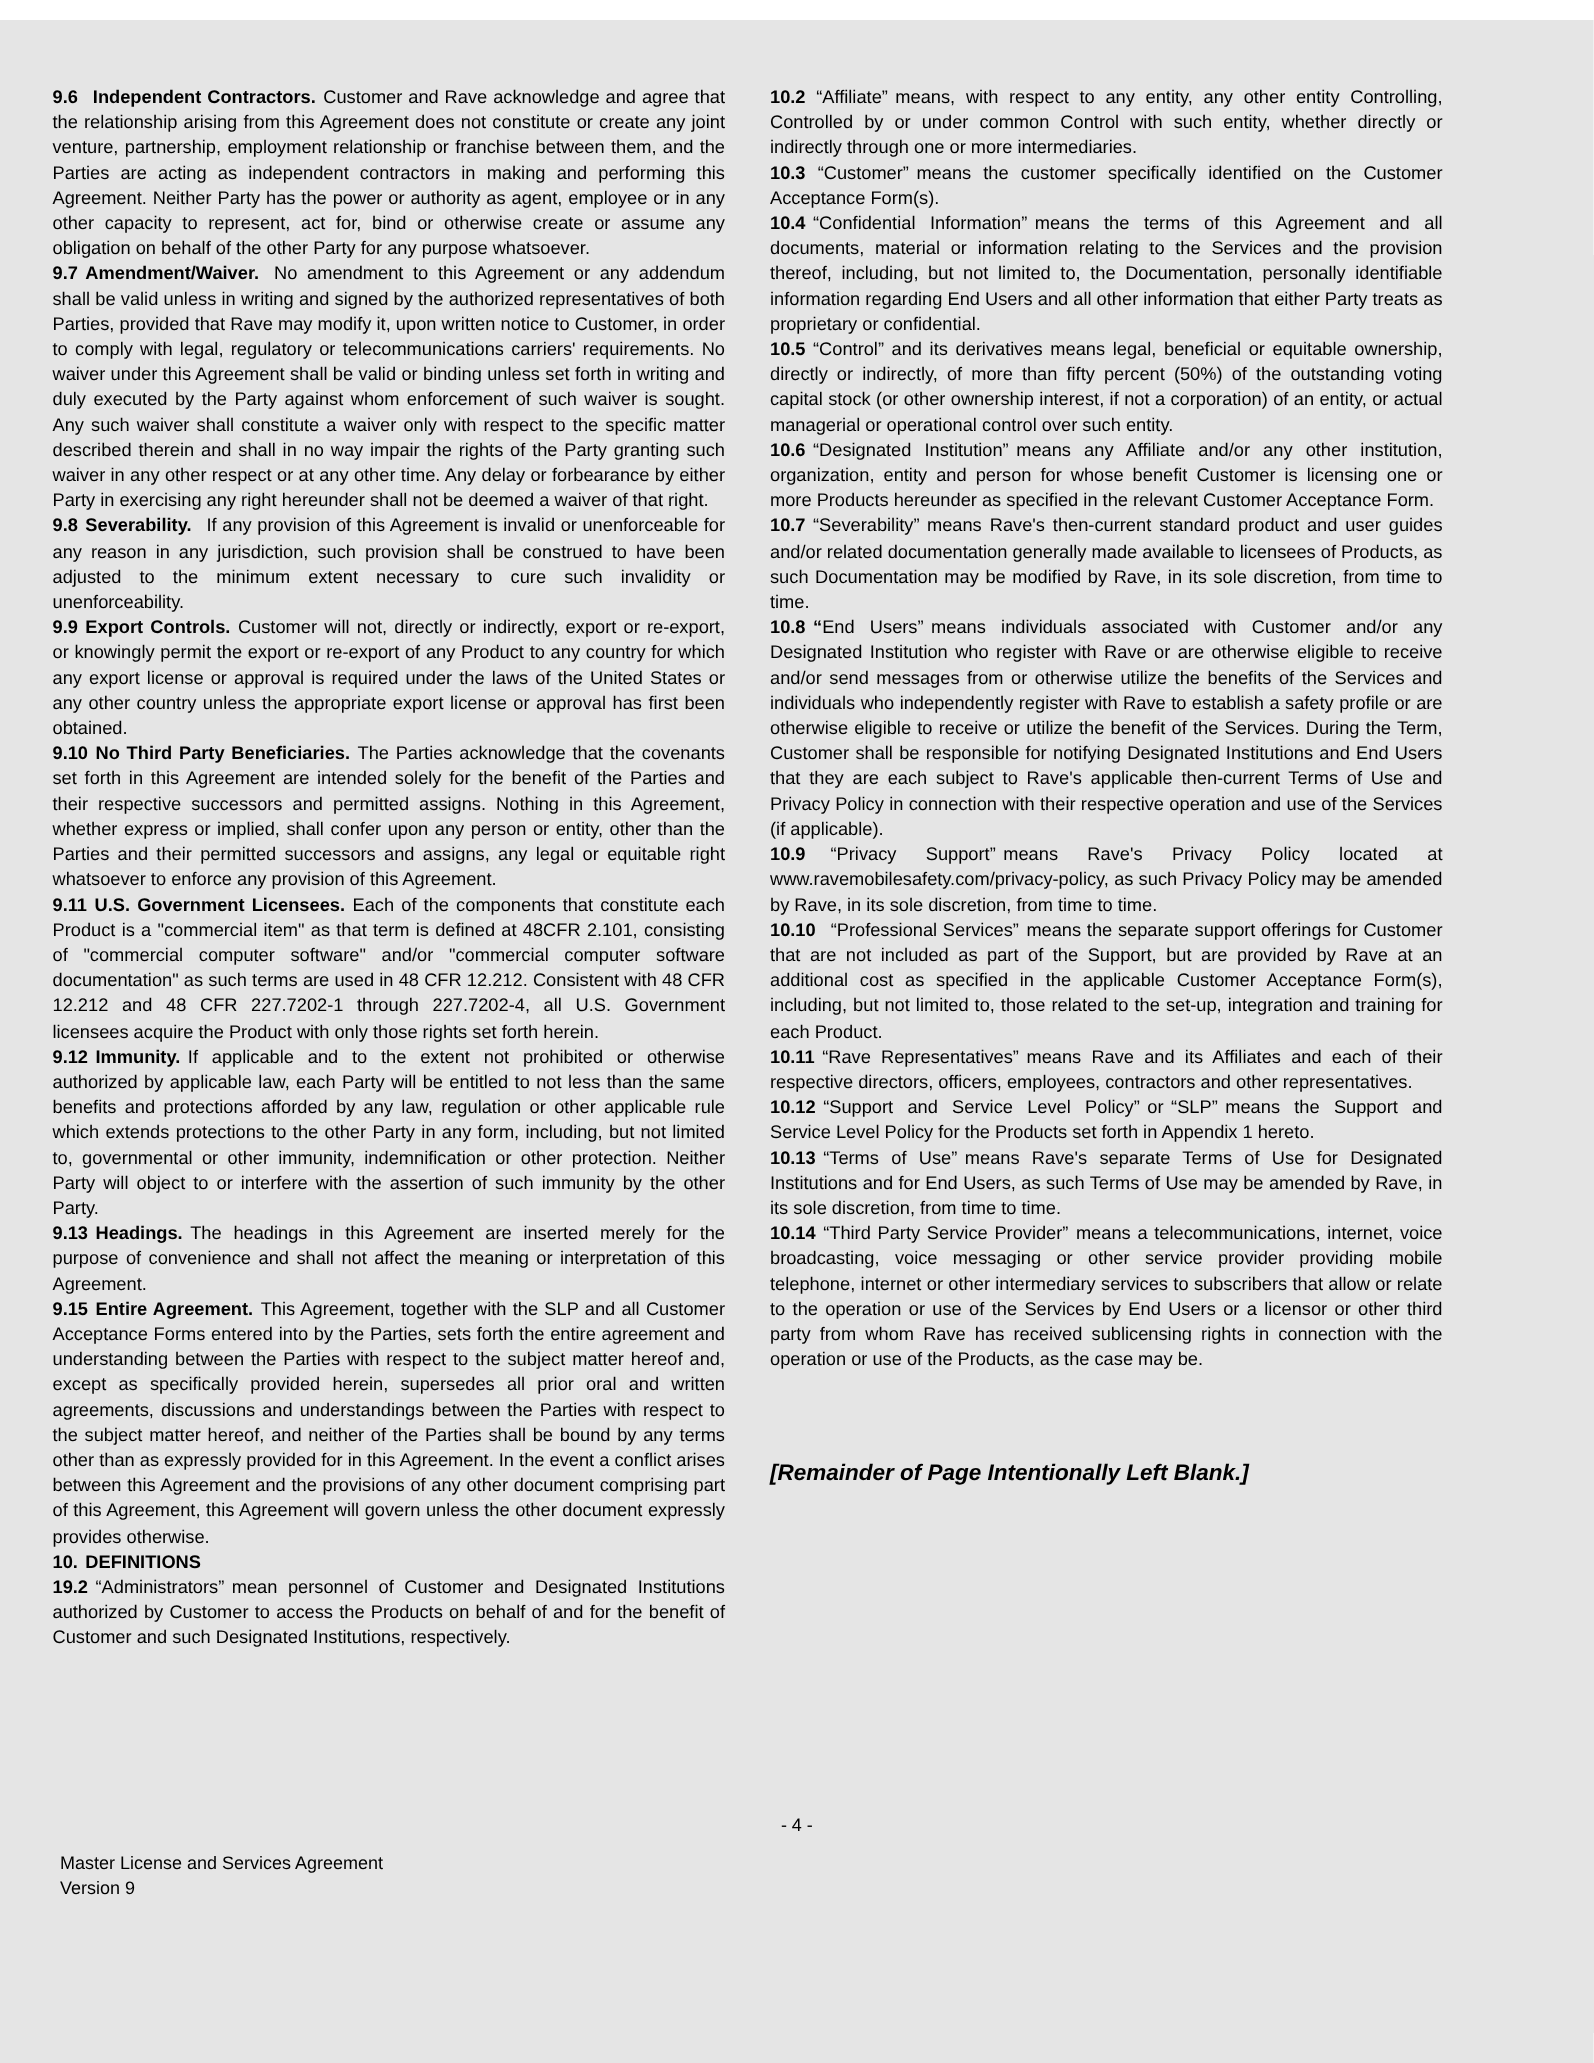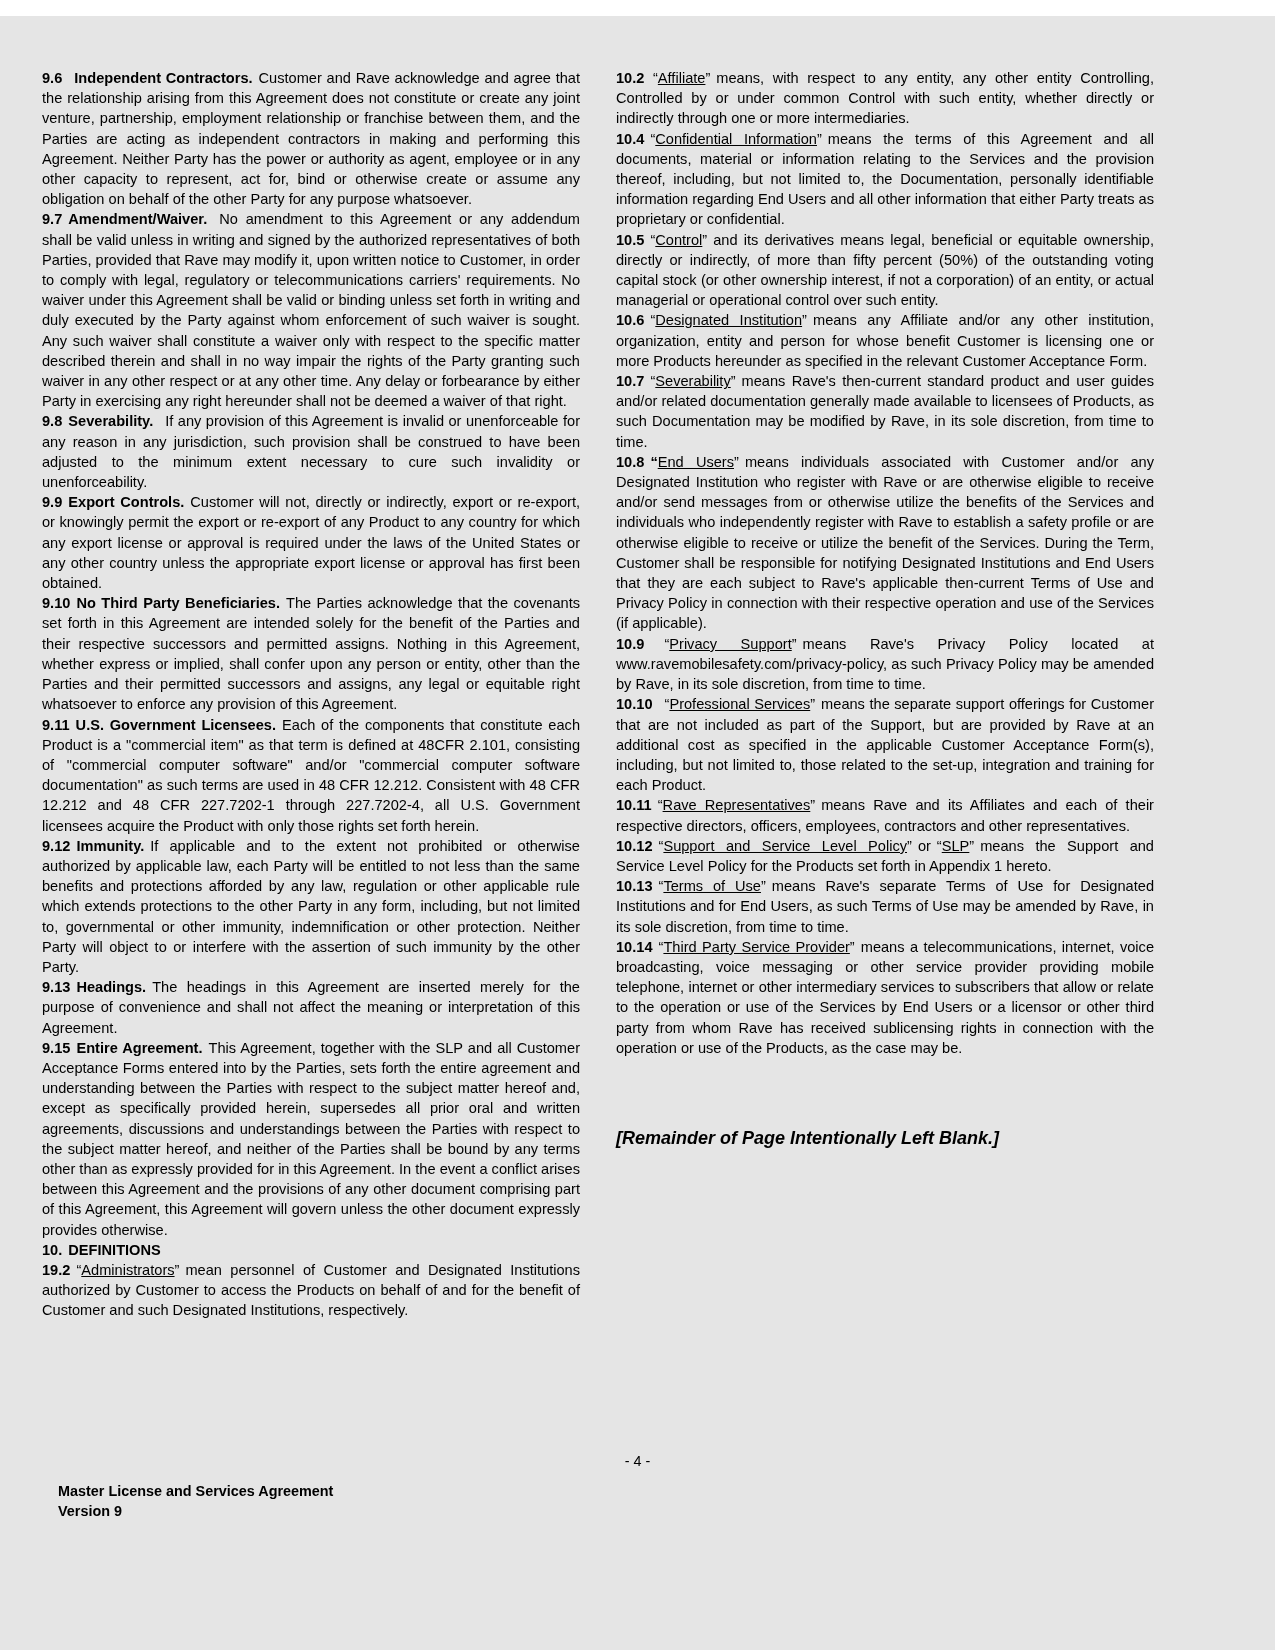--- a/index.html
+++ b/index.html
@@ -31,21 +31,21 @@
   }
   p {
     margin: 0;
     font-size: 14.6px;
     line-height: 1.385;
     text-align: justify;
     text-justify: inter-word;
     hyphens: none;
   }
   .b { font-weight: bold; }
-  .u { text-decoration: underline; }
+  .u { }
   .gap-sm { display: inline-block; width: 6px; }
   .gap-md { display: inline-block; width: 12px; }
   .gap-lg { display: inline-block; width: 20px; }
 
   .blank-note {
     margin-top: 70px;
     font-size: 18px;
     font-weight: bold;
     font-style: italic;
   }
@@ -53,25 +53,24 @@
   .pagenum {
     position: absolute;
     left: 0;
     right: 0;
     top: 1437px;
     text-align: center;
     font-size: 14.4px;
   }
   .footer {
     position: absolute;
-    left: 58px;
+    left: 48px;
     top: 1465px;
     font-size: 14.4px;
     line-height: 1.42;
-    font-weight: bold;
   }
 </style>
 </head>
 <body>
 
 <div class="page">
 
   <div class="columns">
 
     <div class="col">
@@ -122,20 +121,23 @@
       </p>
 
     </div>
 
     <div class="col">
 
       <p>
         <span class="b">10.2</span>&nbsp;“<span class="u">Affiliate</span>”<span class="gap-sm"></span><span>means, with respect to any entity, any other entity Controlling, Controlled by or under common Control with such entity, whether directly or indirectly through one or more intermediaries.</span>
       </p>
 
+      <p>
+        <span class="b">10.3</span>&nbsp;“<span class="u">Customer</span>”<span class="gap-sm"></span><span>means the customer specifically identified on the Customer Acceptance Form(s).</span>
+      </p>
 
       <p>
         <span class="b">10.4</span><span class="gap-sm"></span>“<span class="u">Confidential Information</span>”<span class="gap-sm"></span><span>means the terms of this Agreement and all documents, material or information relating to the Services and the provision thereof, including, but not limited to, the Documentation, personally identifiable information regarding End Users and all other information that either Party treats as proprietary or confidential.</span>
       </p>
 
       <p>
         <span class="b">10.5</span><span class="gap-sm"></span>“<span class="u">Control</span>”<span class="gap-sm"></span><span>and its derivatives means legal, beneficial or equitable ownership, directly or indirectly, of more than fifty percent (50%) of the outstanding voting capital stock (or other ownership interest, if not a corporation) of an entity, or actual managerial or operational control over such entity.</span>
       </p>
 
       <p>

